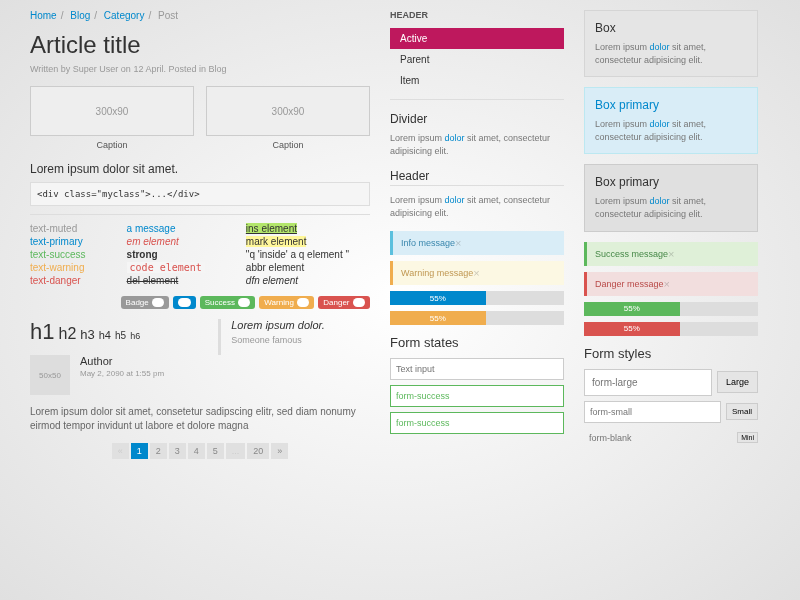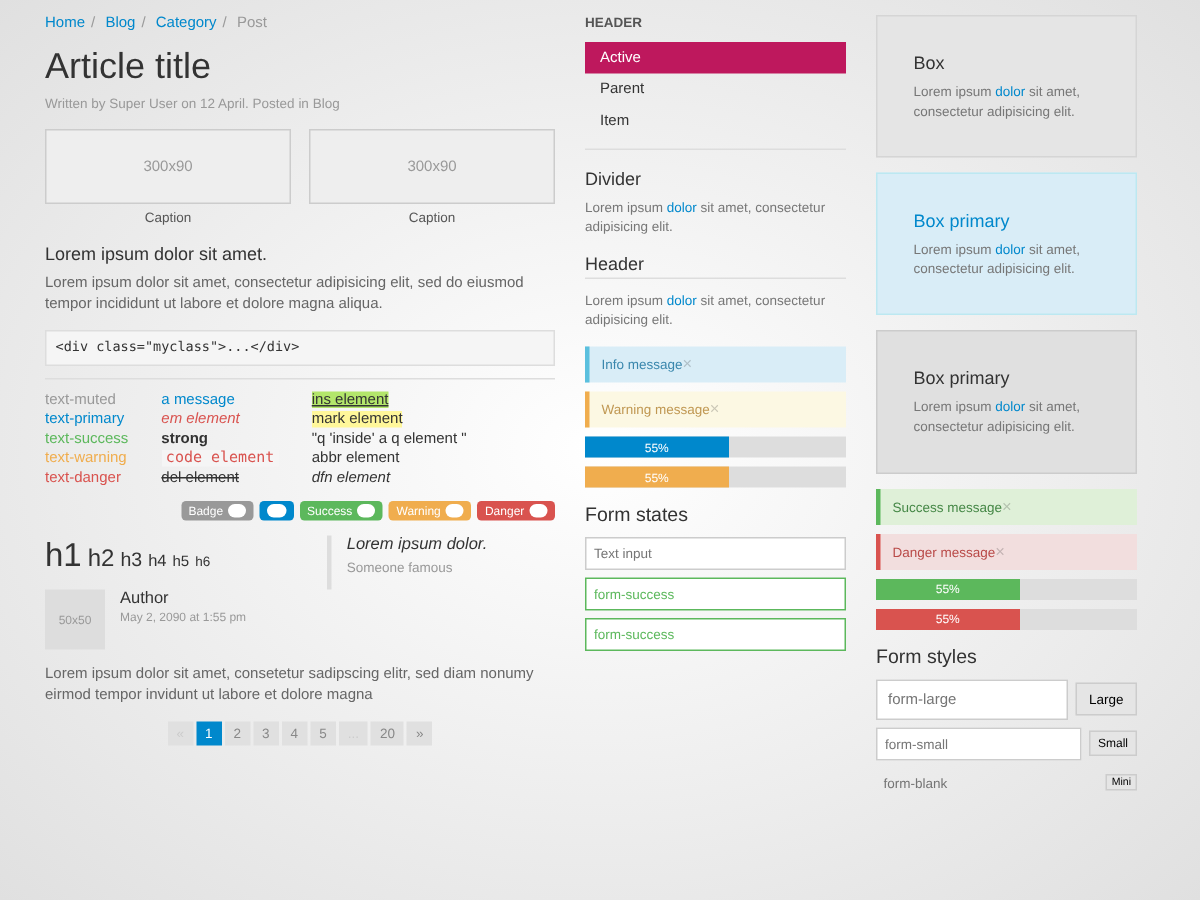--- a/index.html
+++ b/index.html
@@ -15,21 +15,21 @@
 h1.title{font-size:24px;font-weight:300;margin-bottom:5px;color:#333}
 .meta{font-size:9px;color:#999;margin-bottom:12px}
 .imgrow{display:flex;gap:12px;margin-bottom:12px}
 .imgbox{flex:1;text-align:center}
 .imgplace{background:#eee;border:1px solid #ccc;height:50px;display:flex;align-items:center;justify-content:center;font-size:10px;color:#999}
 .caption{font-size:9px;margin-top:4px;color:#555}
 .lead{font-size:12px;margin-bottom:6px}
 .para{font-size:10px;color:#666;line-height:1.4;margin-bottom:10px}
 .code{background:#f5f5f5;border:1px solid #ddd;padding:6px;font-family:monospace;font-size:9px;margin-bottom:8px}
 hr{border:none;border-top:1px solid #ddd;margin:8px 0}
-.textstyles{display:flex;gap:22px;margin-bottom:8px;font-size:10px}
+.textstyles{display:flex;gap:41px;margin-bottom:8px;font-size:10px}
 .tscol div{margin-bottom:2px}
 .text-muted{color:#999}
 .text-primary{color:#0088cc}
 .text-success{color:#5cb85c}
 .text-warning{color:#f0ad4e}
 .text-danger{color:#d9534f}
 .em{color:#d9534f;font-style:italic}
 .ins{background:#b3e66b;text-decoration:underline}
 .mark{background:#fff79a}
 .badges{display:flex;gap:4px;margin-bottom:10px;justify-content:flex-end;align-items:center;padding-right:0}
@@ -47,21 +47,21 @@
 .author .date{font-size:8px;color:#999;margin-top:2px}
 .pagi{display:flex;gap:2px;justify-content:center}
 .pagi span{display:inline-block;padding:3px 6px;font-size:9px;background:#e0e0e0;color:#888}
 .pagi .active{background:#0088cc;color:#fff}
 .pagi .dis{color:#ccc}
 .section-label{font-size:9px;font-weight:bold;color:#555;margin-bottom:8px}
 .nav-item{padding:5px 10px;font-size:10px;cursor:pointer}
 .nav-item.active{background:#be185d;color:#fff}
 .sec-title{font-size:12px;margin:12px 0 6px 0}
 .sec-para{font-size:9px;color:#777;line-height:1.4}
-.box{padding:24px;margin-bottom:10px}
+.box{padding:10px;margin-bottom:10px}
 .box h4{font-size:12px;font-weight:normal;margin-bottom:6px}
 .box p{font-size:9px;color:#777;line-height:1.4}
 .box-default{background:#e5e5e5;border:1px solid #d5d5d5}
 .box-primary{background:#d9edf7;border:1px solid #bce8f1}
 .box-primary h4{color:#0088cc}
 .box-grey{background:#e0e0e0;border:1px solid #ccc}
 .msg{padding:6px 8px;font-size:9px;margin-bottom:6px;display:flex;justify-content:flex-start;align-items:center}
 .msg .x{color:rgba(0,0,0,0.2);cursor:pointer;font-size:11px}
 .msg-info{background:#d9edf7;color:#3a87ad;border-left:3px solid #5bc0de}
 .msg-success{background:#dff0d8;color:#468847;border-left:3px solid #5cb85c}
@@ -97,21 +97,20 @@
       <div class="imgbox">
         <div class="imgplace">300x90</div>
         <div class="caption">Caption</div>
       </div>
       <div class="imgbox">
         <div class="imgplace">300x90</div>
         <div class="caption">Caption</div>
       </div>
     </div>
     <div class="lead">Lorem ipsum dolor sit amet.</div>
-    <div class="para">Lorem ipsum dolor sit amet, consectetur adipisicing elit, sed do eiusmod tempor incididunt ut labore et dolore magna aliqua.</div>
     <div class="code">&lt;div class="myclass"&gt;...&lt;/div&gt;</div>
     <hr>
     <div class="textstyles">
       <div class="tscol">
         <div class="text-muted">text-muted</div>
         <div class="text-primary">text-primary</div>
         <div class="text-success">text-success</div>
         <div class="text-warning">text-warning</div>
         <div class="text-danger">text-danger</div>
       </div>

